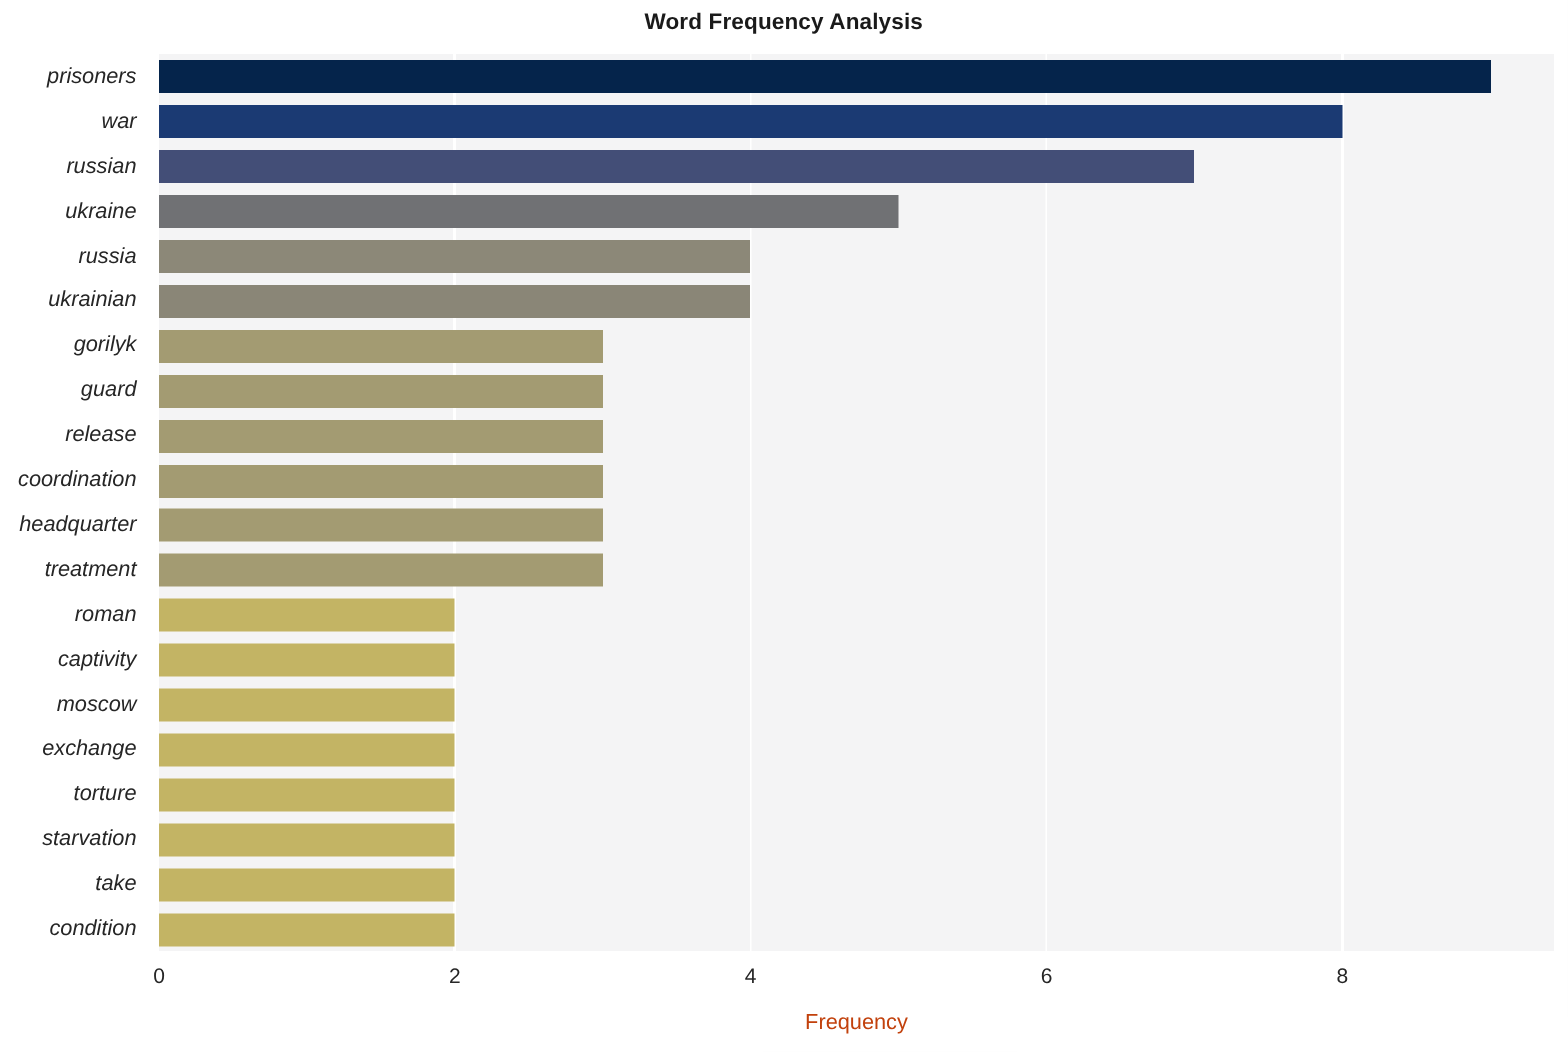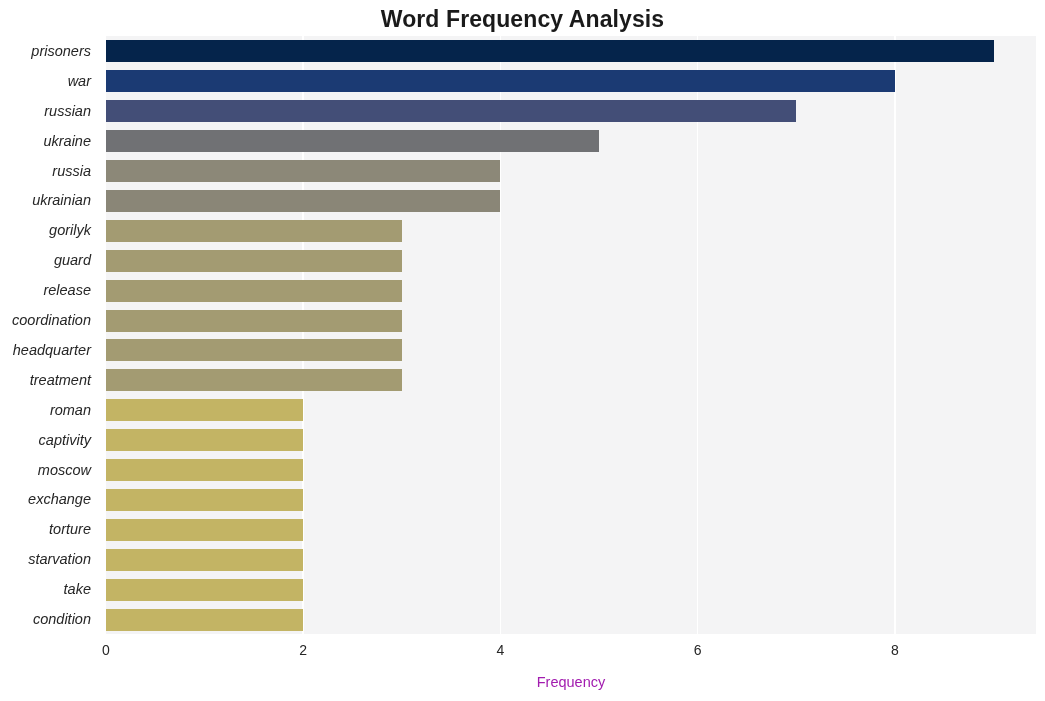--- a/index.html
+++ b/index.html
@@ -23,21 +23,21 @@
     background: #ffffff;
   }
 
   
   #chart-title {
     position: absolute;
     left: 0;
     top: 6px;
     width: 1045px;
     text-align: center;
-    font-size: 23px;
+    font-size: 15px;
     font-weight: bold;
     color: #1a1a1a;
     letter-spacing: 0.1px;
   }
 
   
   #plot-area {
     position: absolute;
     left: 106px;
     top: 36px;
@@ -104,21 +104,21 @@
     font-size: 14px;
     color: #262626;
   }
   #x-axis-label {
     position: absolute;
     left: 106px;
     top: 674px;
     width: 930px;
     text-align: center;
     font-size: 14.5px;
-    color: #a21caf;
+    color: #c2410c;
   }
 </style>
 </head>
 <body>
 
 <div id="figure">
 
   <div id="chart-title">Word Frequency Analysis</div>
 
   <div id="plot-area">

